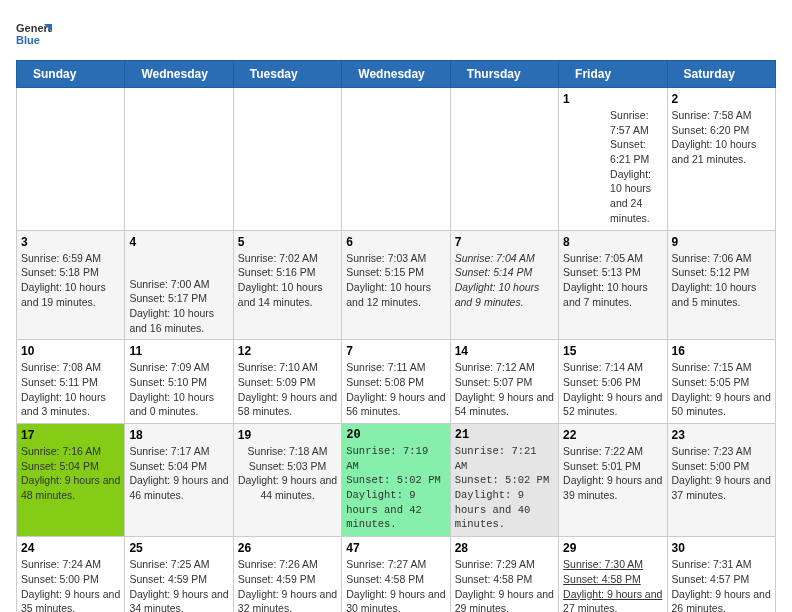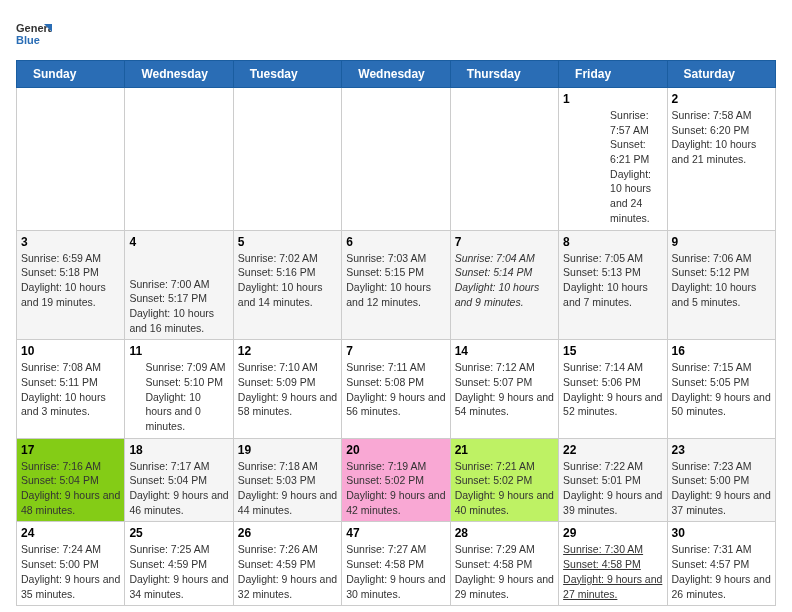--- a/index.html
+++ b/index.html
@@ -184,21 +184,21 @@
       </tr>
       <tr>
         <td>
           <span class="day-num">10</span>
           <div class="day-info" style="white-space: pre-line;">Sunrise: 7:08 AM
 Sunset: 5:11 PM
 Daylight: 10 hours and 3 minutes.</div>
         </td>
         <td>
           <span class="day-num">11</span>
-          <div class="day-info" style="white-space: pre-line; margin-left: 16px;">Sunrise: 7:09 AM
+          <div class="day-info" style="white-space: pre-line;">Sunrise: 7:09 AM
 Sunset: 5:10 PM
 Daylight: 10 hours and 0 minutes.</div>
         </td>
         <td>
           <span class="day-num">12</span>
           <div class="day-info" style="white-space: pre-line;">Sunrise: 7:10 AM
 Sunset: 5:09 PM
 Daylight: 9 hours and 58 minutes.</div>
         </td>
         <td>
@@ -234,31 +234,31 @@
 Daylight: 9 hours and 48 minutes.</div>
         </td>
         <td style="background: rgb(245, 245, 245);">
           <span class="day-num">18</span>
           <div class="day-info" style="white-space: pre-line;">Sunrise: 7:17 AM
 Sunset: 5:04 PM
 Daylight: 9 hours and 46 minutes.</div>
         </td>
         <td style="background: rgb(245, 245, 245);">
           <span class="day-num">19</span>
-          <div class="day-info" style="white-space: pre-line;">Sunrise: 7:18 AM
+          <div class="day-info" style="white-space: pre-line; text-align: center;">Sunrise: 7:18 AM
 Sunset: 5:03 PM
 Daylight: 9 hours and 44 minutes.</div>
         </td>
-        <td style="background: #f9a8d4;">
+        <td style="background: #86efac; font-family: Liberation Mono, monospace;">
           <span class="day-num">20</span>
           <div class="day-info" style="white-space: pre-line;">Sunrise: 7:19 AM
 Sunset: 5:02 PM
 Daylight: 9 hours and 42 minutes.</div>
         </td>
-        <td style="background: #bef264;">
+        <td style="background: #e5e5e5; font-family: Liberation Mono, monospace;">
           <span class="day-num">21</span>
           <div class="day-info" style="white-space: pre-line;">Sunrise: 7:21 AM
 Sunset: 5:02 PM
 Daylight: 9 hours and 40 minutes.</div>
         </td>
         <td style="background: rgb(245, 245, 245);">
           <span class="day-num">22</span>
           <div class="day-info" style="white-space: pre-line;">Sunrise: 7:22 AM
 Sunset: 5:01 PM
 Daylight: 9 hours and 39 minutes.</div>

